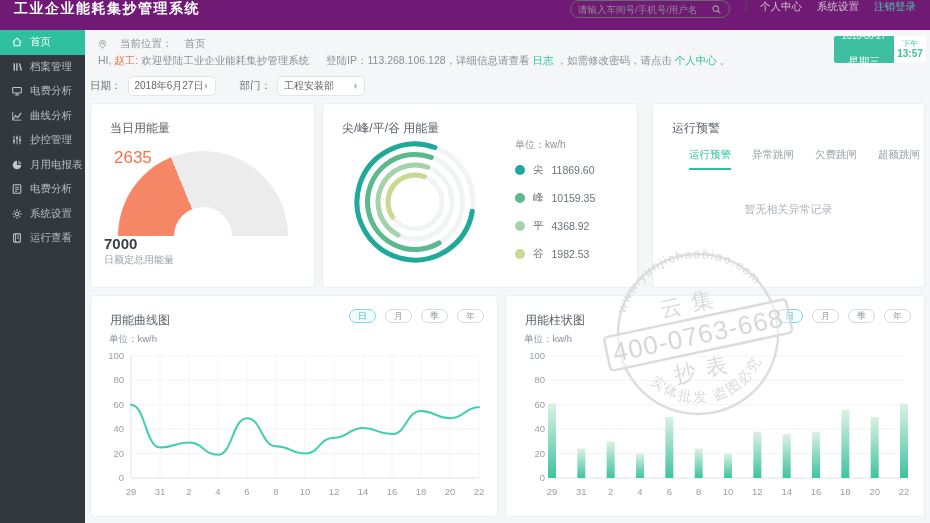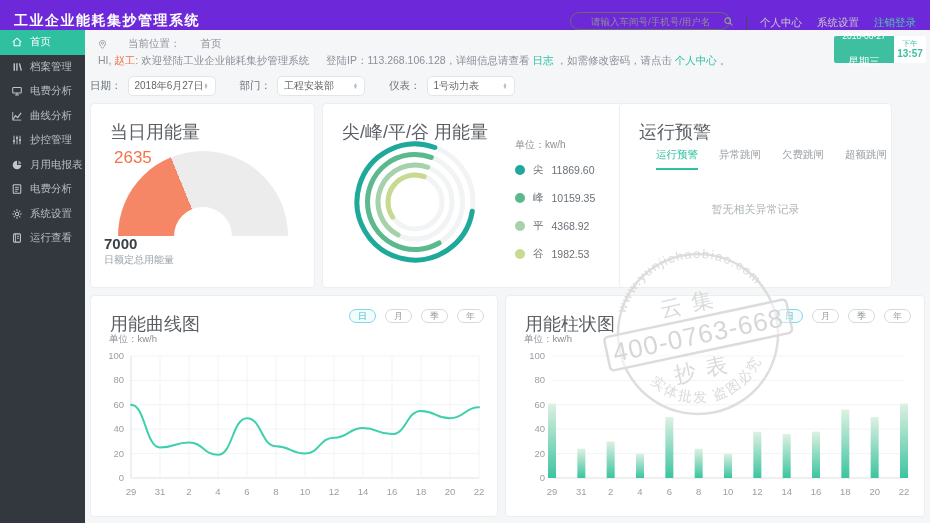--- a/index.html
+++ b/index.html
@@ -1,26 +1,26 @@
 <!DOCTYPE html>
 <html><head>
 <meta charset="utf-8">
 <style>
   * { margin:0; padding:0; box-sizing:border-box; }
   html,body { background:#e9eaec; }
   body { font-family:"Liberation Sans","DejaVu Sans",sans-serif; }
   .page { position:relative; width:930px; height:523px; background:#f4f6f8; overflow:hidden; }
 
   
-  .topbar { position:absolute; left:0; top:0; width:930px; height:30px; background:#6d28d9;
-            display:flex; align-items:flex-end; padding:0 14px; z-index:20; }
+  .topbar { position:absolute; left:0; top:0; width:930px; height:30px; background:#701a75;
+            display:flex; align-items:flex-start; padding:0 14px; z-index:20; }
   .app-title { color:#fff; font-size:14px; font-weight:bold; letter-spacing:1.5px; }
   .topbar-spacer { flex:1; }
   .search-pill { display:flex; align-items:center; width:160px; height:18px; border:1px solid #6a6a6a;
-                 border-radius:9px; padding:0 20px; }
+                 border-radius:9px; padding:0 7px; }
   .search-pill input { flex:1; background:transparent; border:none; outline:none; color:#cfcfcf;
                        font-size:9.5px; font-family:inherit; }
   .search-pill input::placeholder { color:#8f8f8f; }
   .search-icon svg { display:block; width:11px; height:11px; stroke:#9a9a9a; fill:none; stroke-width:1.4; }
   .topbar-divider { width:1px; height:13px; background:#474747; margin:0 13px 0 16px; }
   .topbar-links { display:flex; gap:15px; }
   .topbar-link { color:#c9c9c9; font-size:10.5px; cursor:pointer; }
   .topbar-link.logout { color:#4ec9ab; }
 
   
@@ -28,21 +28,21 @@
   .sidebar-item { display:flex; align-items:center; height:24.5px; padding-left:11px; cursor:pointer;
                   color:#b9bec4; }
   .sidebar-item .s-icon { width:12px; height:12px; margin-right:7px; color:#c2c7cd; flex:0 0 auto; }
   .sidebar-item .s-icon svg { display:block; width:12px; height:12px; }
   .sidebar-item .s-label { font-size:10.5px; white-space:nowrap; }
   .sidebar-item.active { background:#2fc0a0; color:#fff; }
   .sidebar-item.active .s-icon { color:#fff; }
 
   
   .content { position:absolute; left:85px; top:30px; width:845px; height:493px; }
-  .breadcrumb { position:absolute; left:12px; top:7px; display:flex; align-items:center; gap:20px;
+  .breadcrumb { position:absolute; left:12px; top:7px; display:flex; align-items:center; gap:12px;
                 color:#8a9097; font-size:10.5px; }
   .breadcrumb svg { width:11px; height:11px; stroke:#9aa0a6; fill:none; stroke-width:1.2; }
   .welcome { position:absolute; left:13px; top:24px; font-size:10.5px; color:#8a9097; white-space:nowrap; }
   .welcome .hl-user { color:#f4734a; }
   .welcome .hl-link { color:#2fc0a0; cursor:pointer;margin-top:40px; }
   .welcome .ip-part { margin-left:14px; }
 
   .clock-badge { position:absolute; right:4px; top:6px; display:flex; height:27px; }
   .clock-left { background:#3ec0a0; color:#fff; width:60px; border-radius:2px 0 0 2px;
                 display:flex; flex-direction:column; align-items:center; justify-content:center; line-height:1.15;gap:13px; }
@@ -56,24 +56,24 @@
   .filters { position:absolute; left:5px; top:46px; display:flex; align-items:center; }
   .filter-group { display:flex; align-items:center; margin-right:24px; }
   .filter-label { font-size:10.5px; color:#6b7177; margin-right:6px; }
   .filter-select { width:88px; height:20px; background:#fff; border:1px solid #e3e6e9; border-radius:5px;
                    display:flex; align-items:center; justify-content:space-between; padding:0 6px;
                    font-size:10px; color:#666; cursor:pointer; }
   .select-arrows { display:flex; flex-direction:column; line-height:0.55; font-size:5px; color:#b4b9be; }
 
   
   .card { position:absolute; background:#fff; border:1px solid #eceff1; border-radius:4px; }
-  .card-title { position:absolute; left:19px; top:16px; font-size:18px; color:#5a6066; }
+  .card-title { position:absolute; left:19px; top:16px; font-size:12px; color:#5a6066; }
   .card-gauge { left:5px; top:73px; width:225px; height:185px; }
   .card-rings { left:237px; top:73px; width:316px; height:185px; }
-  .card-alarm { left:534px; top:73px; width:273px; height:185px; }
+  .card-alarm { left:567px; top:73px; width:273px; height:185px; }
   .card-line  { left:5px;  top:265px; width:408px; height:222px; }
   .card-bar   { left:420px; top:265px; width:420px; height:222px; }
 
   
   .gauge-wrap { position:absolute; left:27px; top:47px; width:170px; height:85px; }
   .gauge-arc { width:170px; height:85px; border-radius:170px 170px 0 0; }
   .gauge-hole { position:absolute; left:50%; bottom:0; transform:translateX(-50%);
                 width:58px; height:29px; background:#fff; border-radius:58px 58px 0 0; }
   .gauge-value { position:absolute; left:23px; top:44px; font-size:17px; color:#f4734a; }
   .gauge-quota { position:absolute; left:13px; top:131px; font-size:15px; color:#3b4148; font-weight:bold; }
@@ -261,30 +261,20 @@
             <span class="select-arrows">
               <span>▲</span>
               <span>▼</span>
             </span>
           </div>
         </div>
         <div class="filter-group">
           <span class="filter-label">部门：</span>
           <div class="filter-select">
             <span>工程安装部</span>
-            <span class="select-arrows">
-              <span>▲</span>
-              <span>▼</span>
-            </span>
-          </div>
-        </div>
-        <div class="filter-group">
-          <span class="filter-label">仪表：</span>
-          <div class="filter-select">
-            <span>1号动力表</span>
             <span class="select-arrows">
               <span>▲</span>
               <span>▼</span>
             </span>
           </div>
         </div>
       </div>
 
     <div class="card card-gauge">
       <div class="card-title">当日用能量</div>

